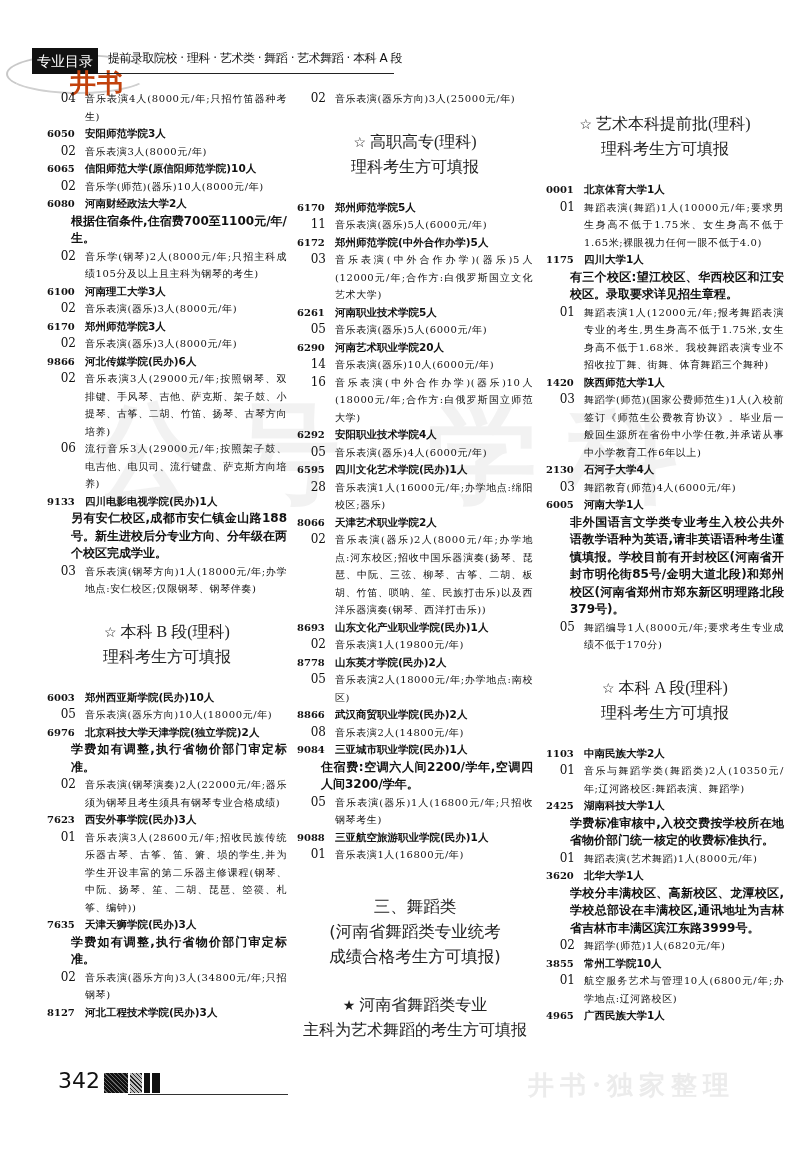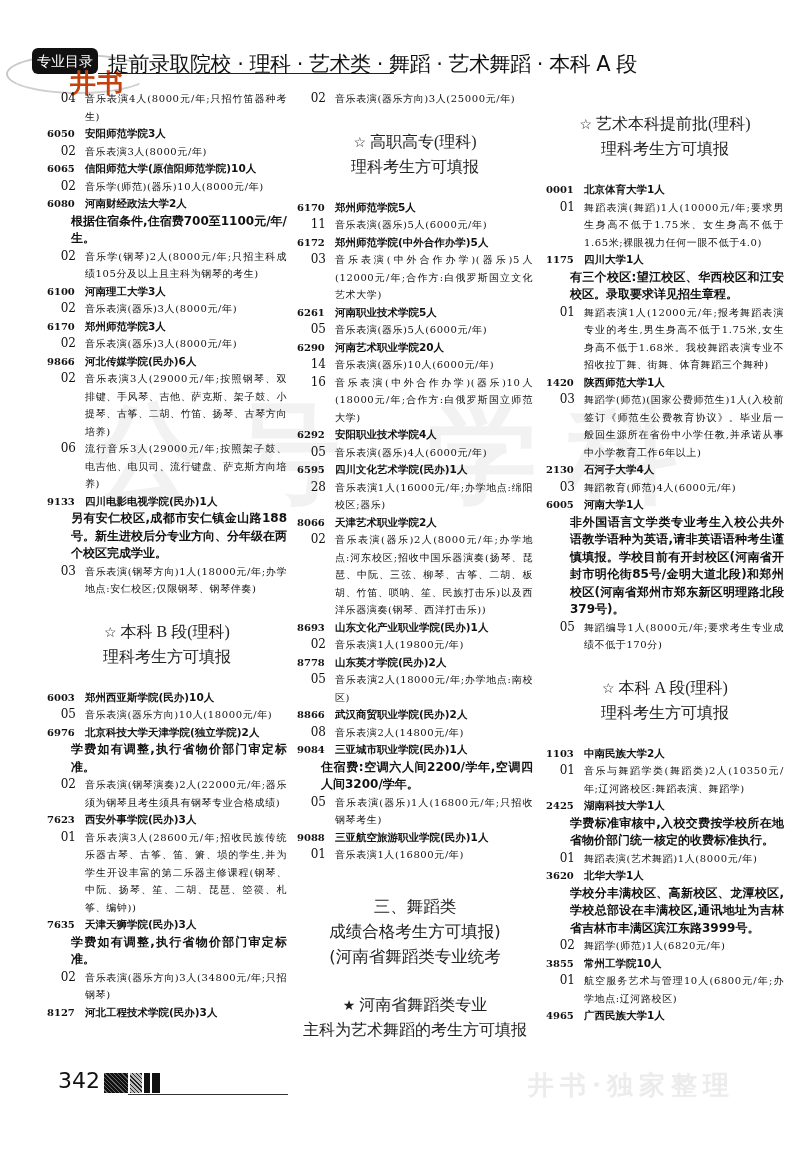--- a/index.html
+++ b/index.html
@@ -14,29 +14,28 @@
   .hdr-swoosh {
     position: absolute; left: -26px; top: 6px; width: 140px; height: 36px;
     border: 2px solid #c8c8c8; border-radius: 50%;
     border-right-color: transparent; border-bottom-color: #d0d0d0;
   }
   .hdr-tag {
     position: absolute; left: 0; top: 0; width: 66px; height: 26px;
     background: #111; color: #fff;
     font-family: "DejaVu Sans", sans-serif; font-size: 14px; line-height: 26px;
     text-align: center;
-    border-radius: 6px;
   }
   .hdr-logo {
     position: absolute; left: 38px; top: 18px; font-size: 26px; font-weight: bold;
     color: #c2410c; font-family: "DejaVu Sans", sans-serif; letter-spacing: 1px;
   }
   .hdr-title {
     position: absolute; left: 76px; top: 2px; white-space: nowrap;
-    font-family: "DejaVu Sans", sans-serif; font-size: 21px; color: #111;
+    font-family: "DejaVu Sans", sans-serif; font-size: 12px; color: #111;
     letter-spacing: -0.5px;
   }
   .hdr-rule { position: absolute; left: 66px; top: 25px; width: 296px; height: 1px; background: #222; }
 
   .col { position: absolute; top: 90px; font-size: 10.5px; line-height: 17.5px; }
   .col-1 { left: 47px; width: 240px; }
   .col-2 { left: 297px; width: 236px; }
   .col-3 { left: 546px; width: 238px; }
 
   .school { font-weight: bold; font-family: "DejaVu Sans", sans-serif; font-size: 10.5px; white-space: nowrap; }
@@ -228,22 +227,22 @@
       <span class="mcode">05</span>
       <span class="mtext">音乐表演(器乐)1人(16800元/年;只招收钢琴考生)</span>
     </div>
     <div class="school"><span class="code">9088</span><span>三亚航空旅游职业学院(民办)1人</span></div>
     <div class="major">
       <span class="mcode">01</span>
       <span class="mtext">音乐表演1人(16800元/年)</span>
     </div>
     <div class="cat">
       <div>三、舞蹈类</div>
+      <div>(河南省舞蹈类专业统考</div>
       <div>成绩合格考生方可填报)</div>
-      <div>(河南省舞蹈类专业统考</div>
     </div>
     <div class="sect">
       <div><span class="star">★</span><span>河南省舞蹈类专业</span></div>
       <div>主科为艺术舞蹈的考生方可填报</div>
     </div>
   </div>
 <div class="col col-3">
     <div class="sect">
       <div><span class="star">☆</span><span>艺术本科提前批(理科)</span></div>
       <div>理科考生方可填报</div>

